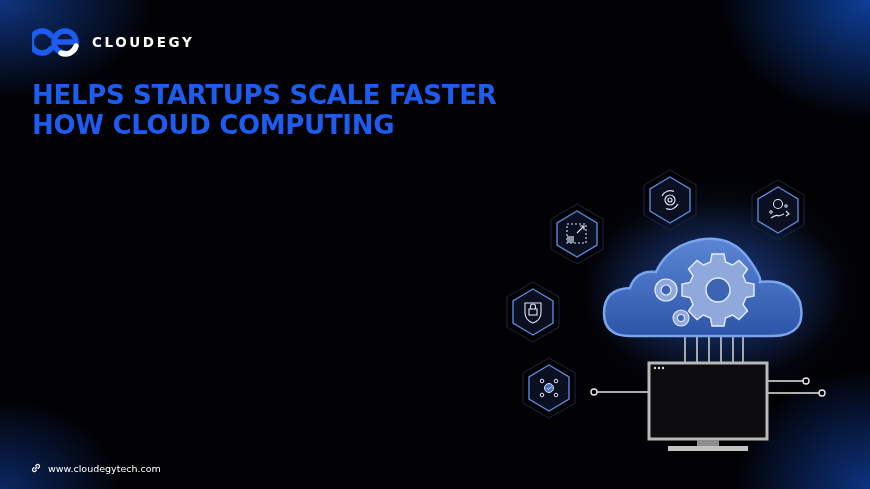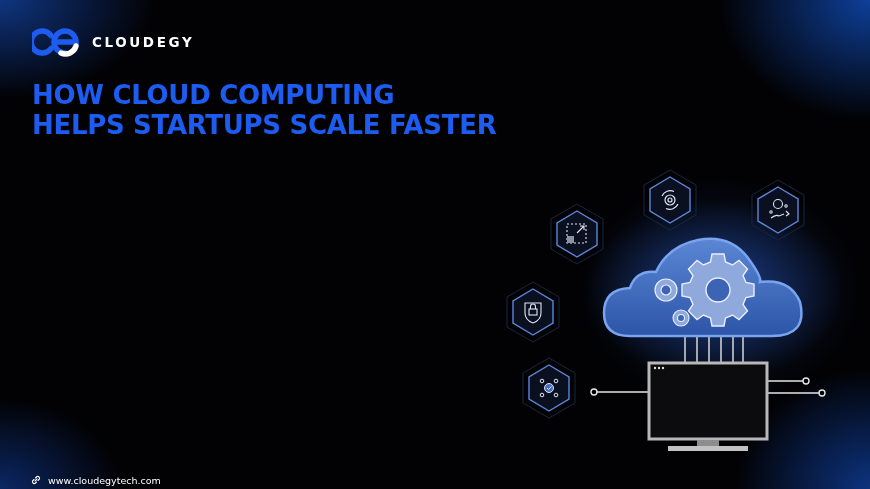--- a/index.html
+++ b/index.html
@@ -11,40 +11,40 @@
       radial-gradient(ellipse 180px 160px at 100% 100%, rgba(15,60,150,0.85), rgba(0,0,0,0) 75%),
       radial-gradient(ellipse 160px 120px at 0% 100%, rgba(15,55,140,0.7), rgba(0,0,0,0) 75%),
       radial-gradient(ellipse 200px 160px at 720px 290px, rgba(30,70,140,0.35), rgba(0,0,0,0) 70%),
       #020205;}
   .logo{position:absolute;left:32px;top:27px;display:flex;align-items:center;gap:10px;}
   .logo-mark{width:50px;height:30px;}
   .brand{color:#fff;font-weight:700;font-size:13.5px;letter-spacing:2.6px;font-family:"DejaVu Sans",sans-serif;}
   .headline{position:absolute;left:32px;top:80px;margin:0;color:#1d5cf0;font-family:"DejaVu Sans",sans-serif;font-weight:700;font-size:26px;line-height:30px;letter-spacing:-0.3px;}
   .headline span{display:block;}
   .subtitle{position:absolute;left:32px;top:150px;color:#fff;font-family:"DejaVu Sans",sans-serif;font-size:15.5px;}
-  .footer-link{position:absolute;left:30px;top:474px;display:flex;align-items:center;gap:6px;color:#fff;font-family:"DejaVu Sans",sans-serif;font-size:9.5px;}
+  .footer-link{position:absolute;left:30px;top:462px;display:flex;align-items:center;gap:6px;color:#fff;font-family:"DejaVu Sans",sans-serif;font-size:9.5px;}
   .illustration{position:absolute;left:0;top:0;width:870px;height:489px;}
 </style>
 </head>
 <body>
 
 <div class="canvas">
 
   <div class="logo">
     <svg class="logo-mark" viewBox="0 0 50 30">
       <path d="M19 8.5 A11 11 0 1 0 19 21.5" fill="none" stroke="#1d5cf0" stroke-width="5.5" stroke-linecap="round"></path>
       <path d="M22 15 H44 A11 11 0 1 0 33 26" fill="none" stroke="#1d5cf0" stroke-width="5.5" stroke-linecap="round"></path>
       <path d="M44 19 A11 11 0 0 1 29 26" fill="none" stroke="#ffffff" stroke-width="5.5" stroke-linecap="round"></path>
     </svg>
     <span class="brand">CLOUDEGY</span>
   </div>
 
   <h1 class="headline">
+    <span>HELPS STARTUPS SCALE FASTER</span>
     <span>HOW CLOUD COMPUTING</span>
-    <span>HELPS STARTUPS SCALE FASTER</span>
   </h1>
 
 
   <svg class="illustration" viewBox="0 0 870 489">
     <defs>
       <linearGradient id="cloudFill" x1="0" y1="0" x2="0" y2="1">
         <stop offset="0" stop-color="#5b86d4"></stop>
         <stop offset="1" stop-color="#2c55a8"></stop>
       </linearGradient>
       <radialGradient id="glow" cx="0.5" cy="0.5" r="0.5">

